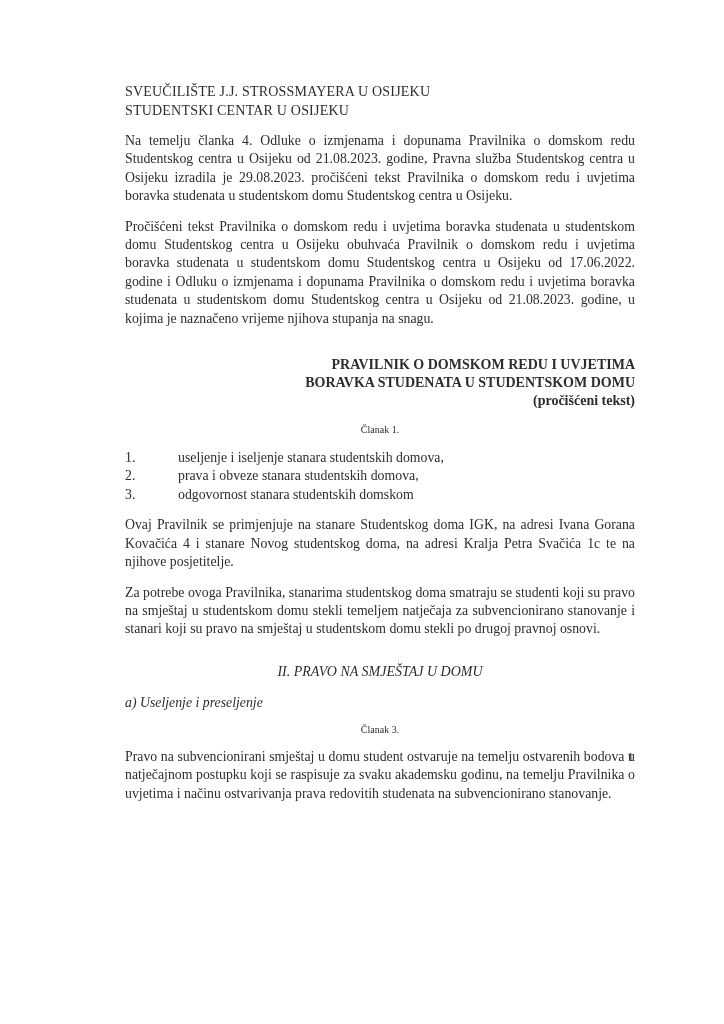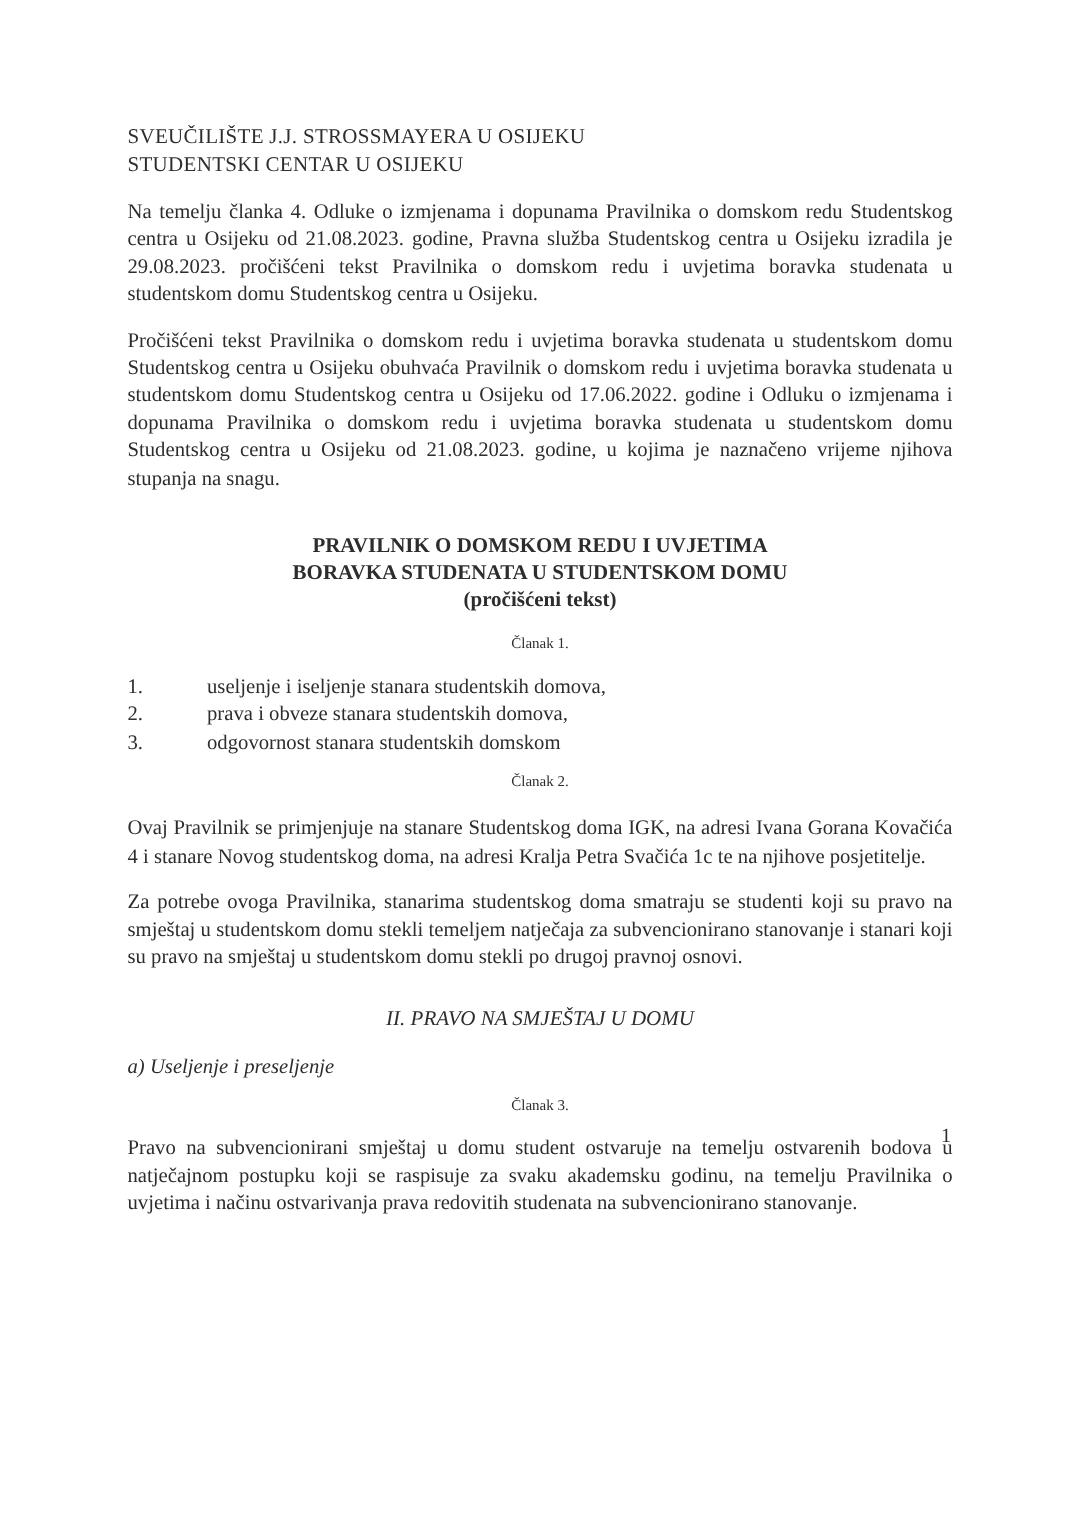--- a/index.html
+++ b/index.html
@@ -6,39 +6,40 @@
   html, body { background: #ffffff; }
   .page {
     position: relative;
     width: 724px;
     height: 816px;
     margin: 0 auto;
     background: #ffffff;
     overflow: hidden;
     font-family: "Liberation Serif", "DejaVu Serif", serif;
     color: #2d2d2d;
+    padding-left: 40px;
   }
   .content {
     padding: 82px 89px 0 85px;
   }
   .letterhead {
     font-size: 14px;
     line-height: 19px;
     letter-spacing: 0.2px;
   }
   .para {
     font-size: 13.8px;
     line-height: 18.4px;
     text-align: justify;
     margin-top: 12px;
   }
   .para.first { margin-top: 12px; }
   .title-block {
     margin-top: 28px;
-    text-align: center;
+    text-align: right;
     font-weight: bold;
     font-size: 14px;
     line-height: 18px;
   }
   .section-heading {
     margin-top: 18px;
     text-align: center;
     font-style: italic;
     font-weight: normal;
     font-size: 14px;
@@ -109,21 +110,20 @@
         <span class="list-num">2.</span>
         <span class="list-text">prava i obveze stanara studentskih domova,</span>
       </li>
       <li class="list-row">
         <span class="list-num">3.</span>
         <span class="list-text">odgovornost stanara studentskih domskom</span>
       </li>
     </ol>
 
 
-    <h3 class="article-heading tight">Članak 2.</h3>
     <p class="para">Ovaj Pravilnik se primjenjuje na stanare Studentskog doma IGK, na adresi Ivana Gorana Kovačića 4 i stanare Novog studentskog doma, na adresi Kralja Petra Svačića 1c te na njihove posjetitelje.</p>
     <p class="para">Za potrebe ovoga Pravilnika, stanarima studentskog doma smatraju se studenti koji su pravo na smještaj u studentskom domu stekli temeljem natječaja za subvencionirano stanovanje i stanari koji su pravo na smještaj u studentskom domu stekli po drugoj pravnoj osnovi.</p>
 
     <h2 class="section-heading second">II. PRAVO NA SMJEŠTAJ U DOMU</h2>
     <div class="sub-heading">a) Useljenje i preseljenje</div>
 
     <h3 class="article-heading tight">Članak 3.</h3>
     <p class="para tight">Pravo na subvencionirani smještaj u domu student ostvaruje na temelju ostvarenih bodova u natječajnom postupku koji se raspisuje za svaku akademsku godinu, na temelju Pravilnika o uvjetima i načinu ostvarivanja prava redovitih studenata na subvencionirano stanovanje.</p>
 
   </div>

